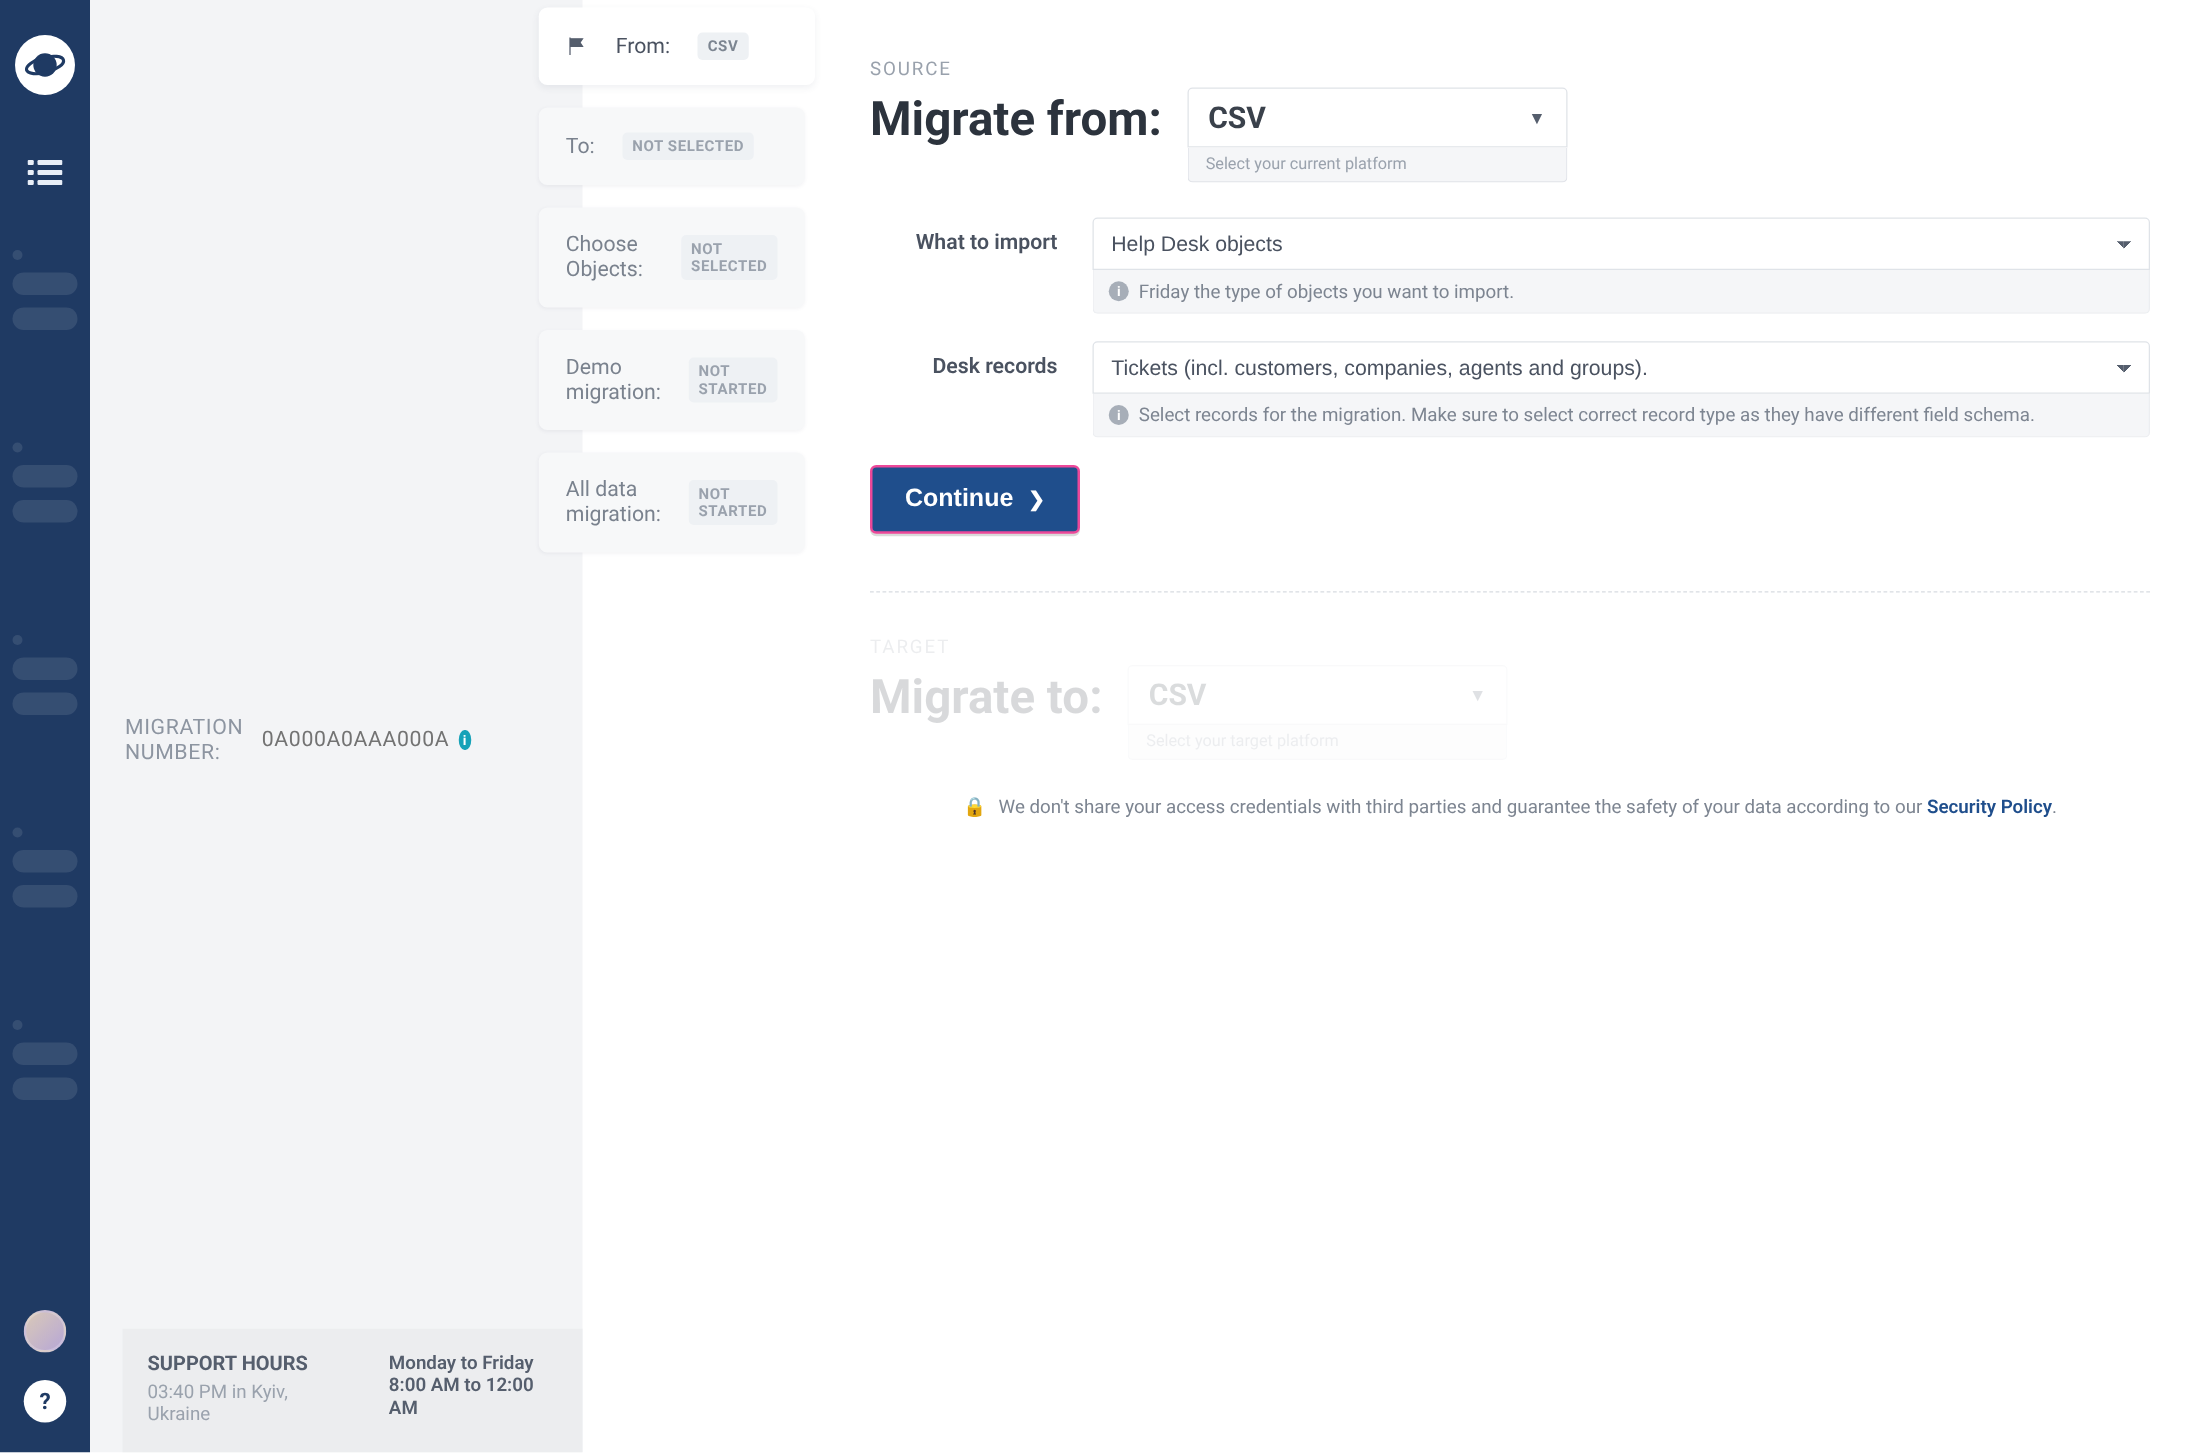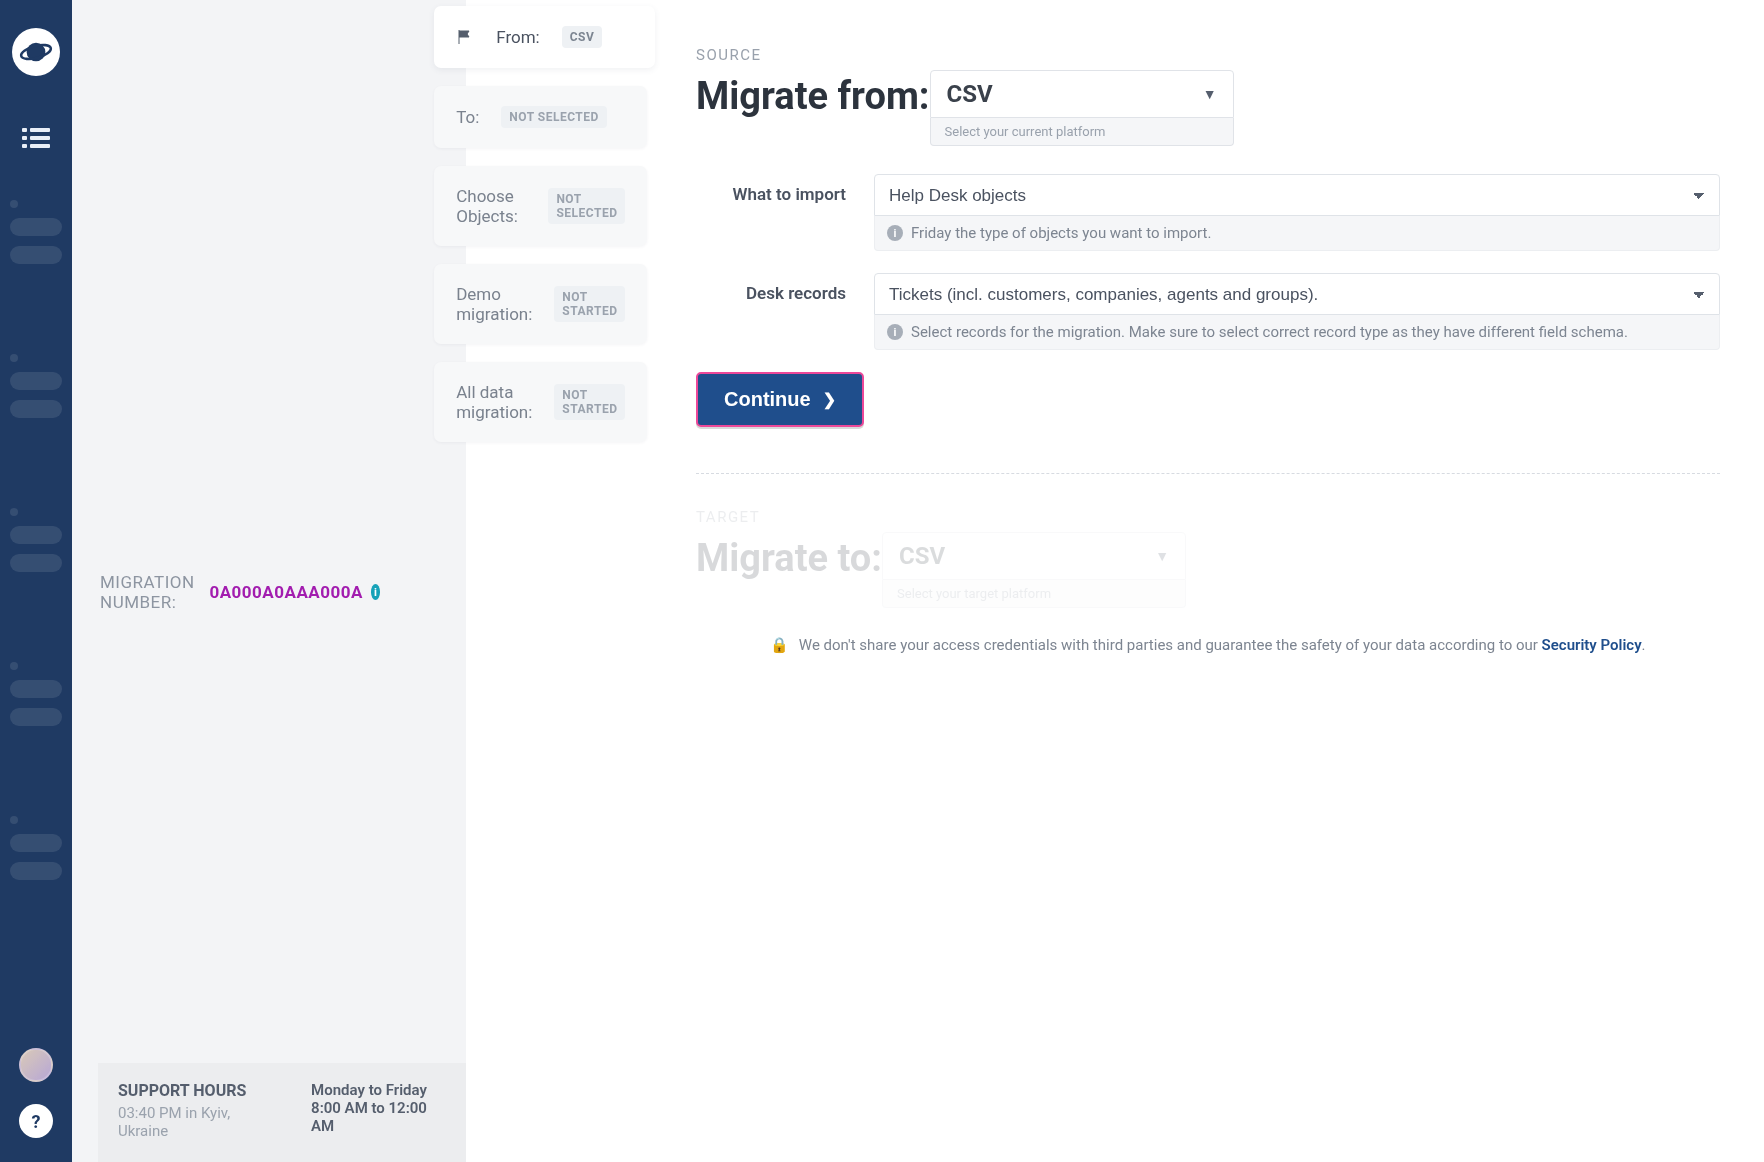--- a/index.html
+++ b/index.html
@@ -95,21 +95,21 @@
     }
     .migration-number {
       padding: 50px 28px 28px 28px;
       font-size: 17px;
       letter-spacing: 0.5px;
       color: #8d95a1;
       display: flex;
       align-items: center;
       gap: 8px;
     }
-    .migration-number .value { font-weight: 700; color: #a21caf; }
+    .migration-number .value { font-weight: 400; color: #737373; }
     .info-dot {
       width: 16px; height: 16px; border-radius: 50%;
       background: #17a2b8; color:#fff;
       font-size:11px; font-weight:700;
       display:inline-flex; align-items:center; justify-content:center;
       cursor: pointer;
     }
 
     .steps { padding: 6px 0 0 0; }
     .step-card {
@@ -172,20 +172,21 @@
     }
     .eyebrow {
       font-size: 15px;
       letter-spacing: 1.5px;
       color: #99a1ac;
       margin-bottom: 6px;
     }
     .migrate-row {
       display: flex;
       align-items: flex-start;
+      gap: 20px;
       margin-bottom: 28px;
     }
     .migrate-label {
       font-size: 38px;
       font-weight: 700;
       color: #2c333d;
       line-height: 1.1;
       padding-top: 6px;
     }
     .platform-select {

